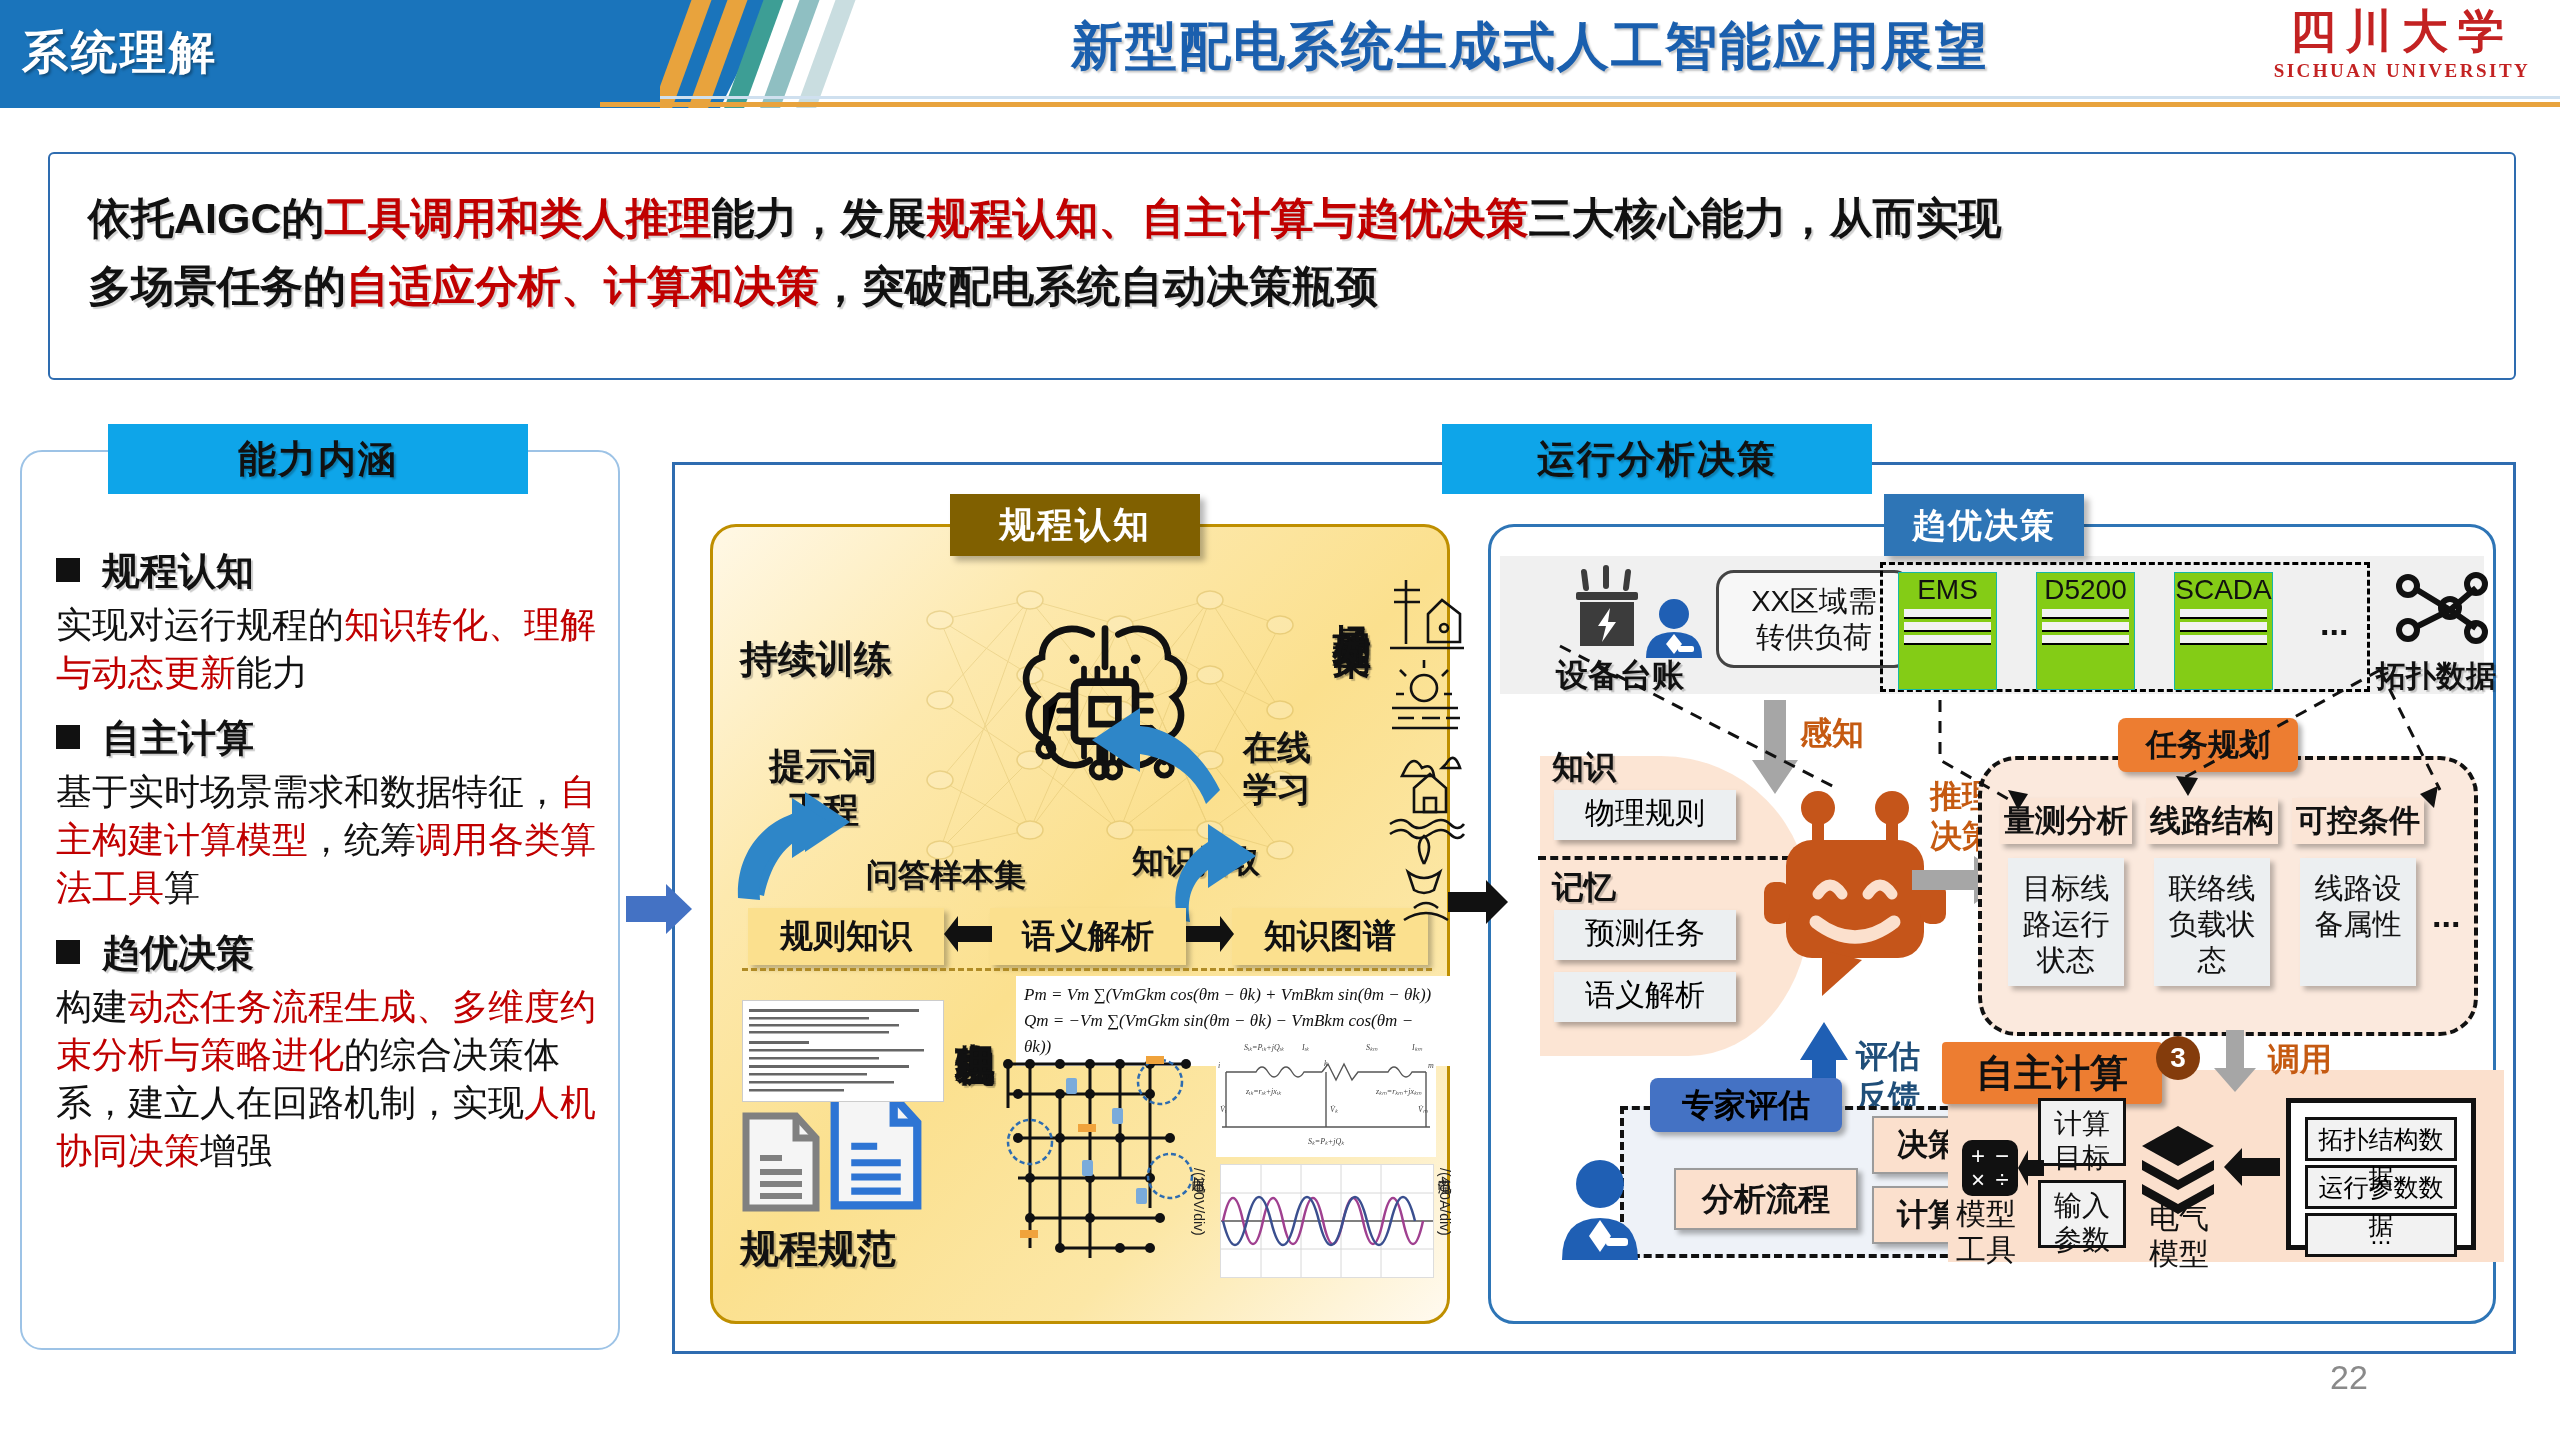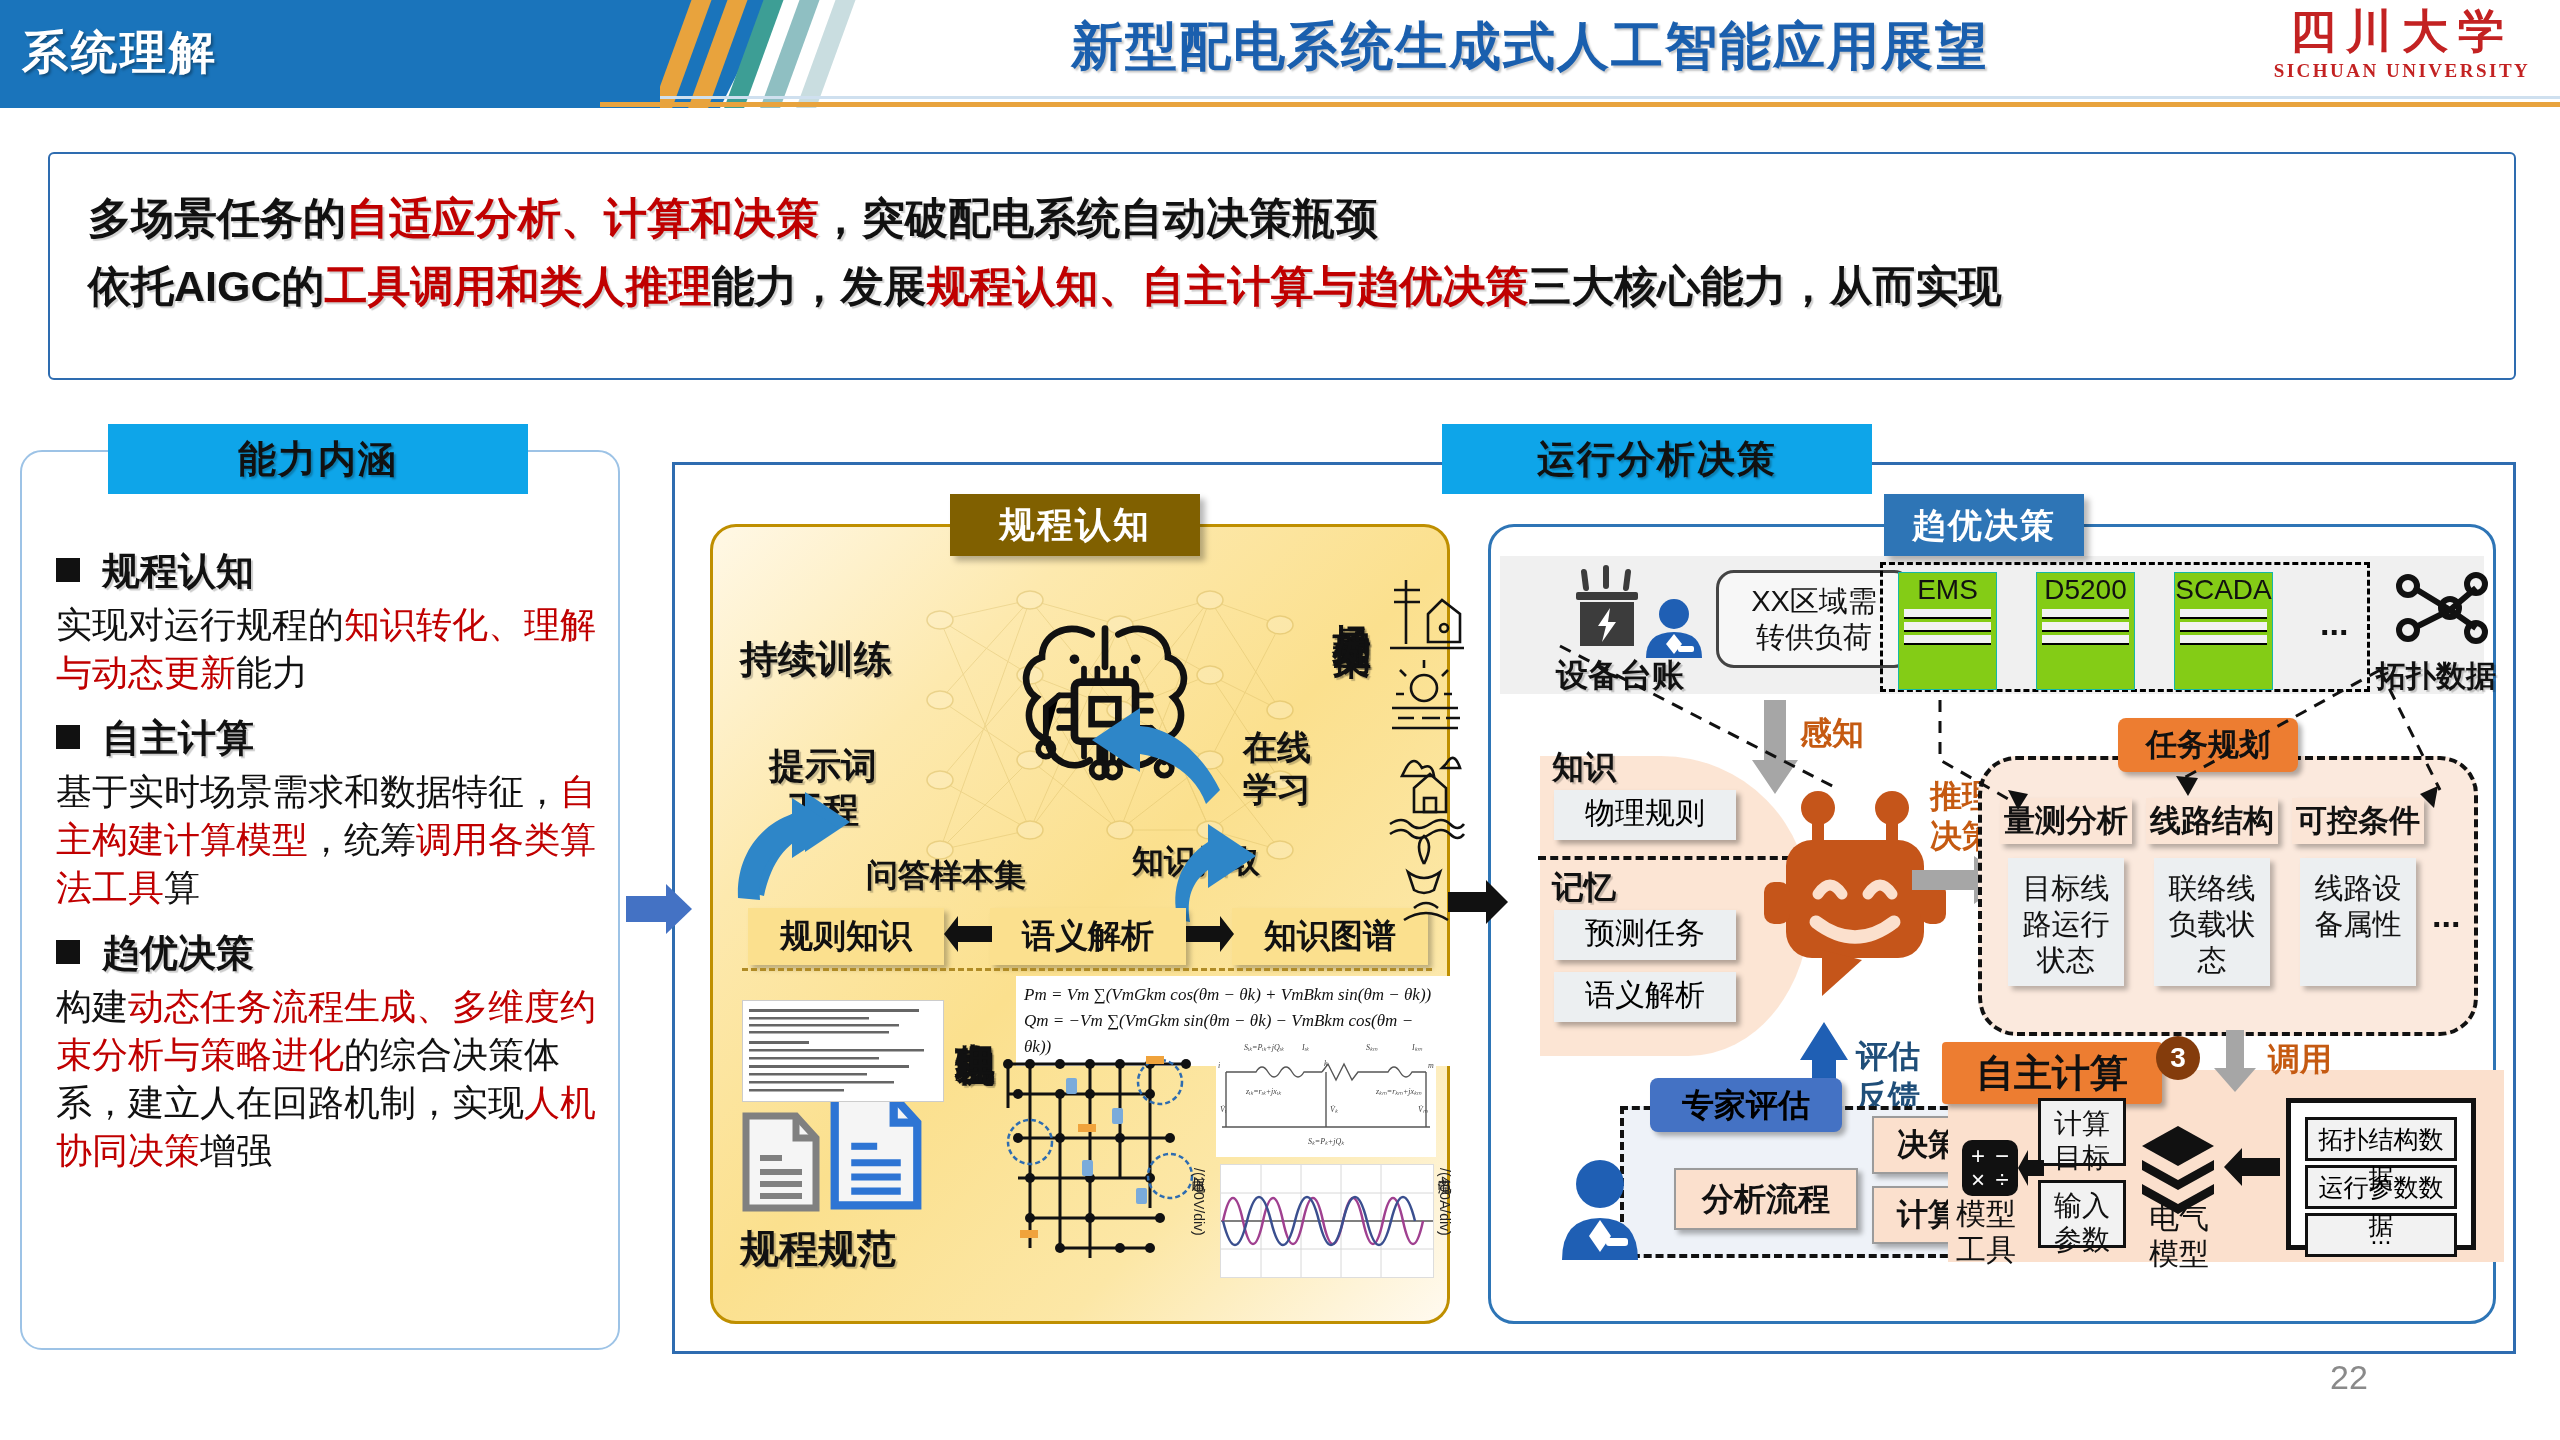--- a/index.html
+++ b/index.html
@@ -140,24 +140,24 @@
   <div class="hdr-rule"></div>
   <div class="hdr-rule2"></div>
   <div class="logo">
     <div class="cn">四川大学</div>
     <div class="en">SICHUAN UNIVERSITY</div>
   </div>
 </div>
 
 <div class="stmt">
   <p>
-    <span>多场景任务的</span><span class="red">自适应分析、计算和决策</span><span>，突破配电系统自动决策瓶颈</span>
+    <span>依托AIGC的</span><span class="red">工具调用和类人推理</span><span>能力，发展</span><span class="red">规程认知、自主计算与趋优决策</span><span>三大核心能力，从而实现</span>
   </p>
   <p>
-    <span>依托AIGC的</span><span class="red">工具调用和类人推理</span><span>能力，发展</span><span class="red">规程认知、自主计算与趋优决策</span><span>三大核心能力，从而实现</span>
+    <span>多场景任务的</span><span class="red">自适应分析、计算和决策</span><span>，突破配电系统自动决策瓶颈</span>
   </p>
 </div>
 
 <div class="cap cap-left">
   <span>能力内涵</span>
 </div>
 <div class="left-panel"></div>
 
 <div class="bullets">
 

